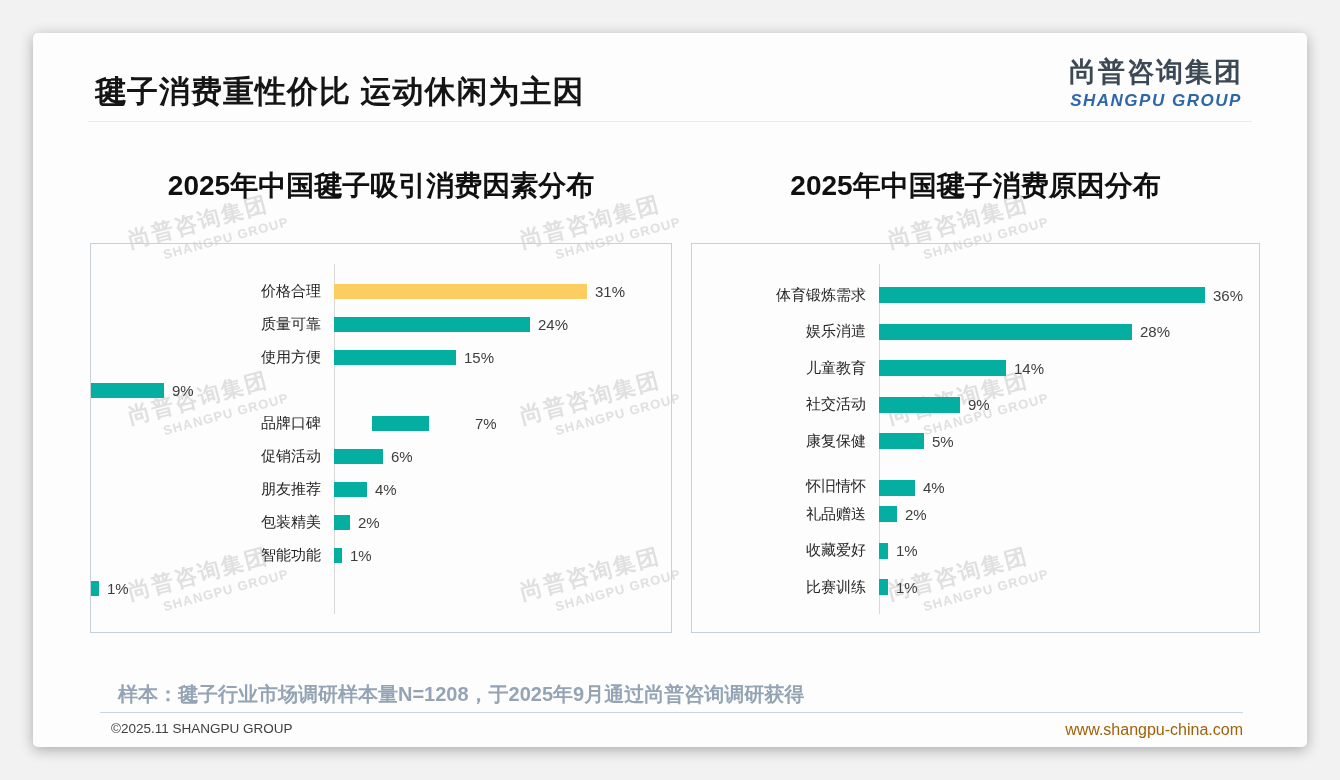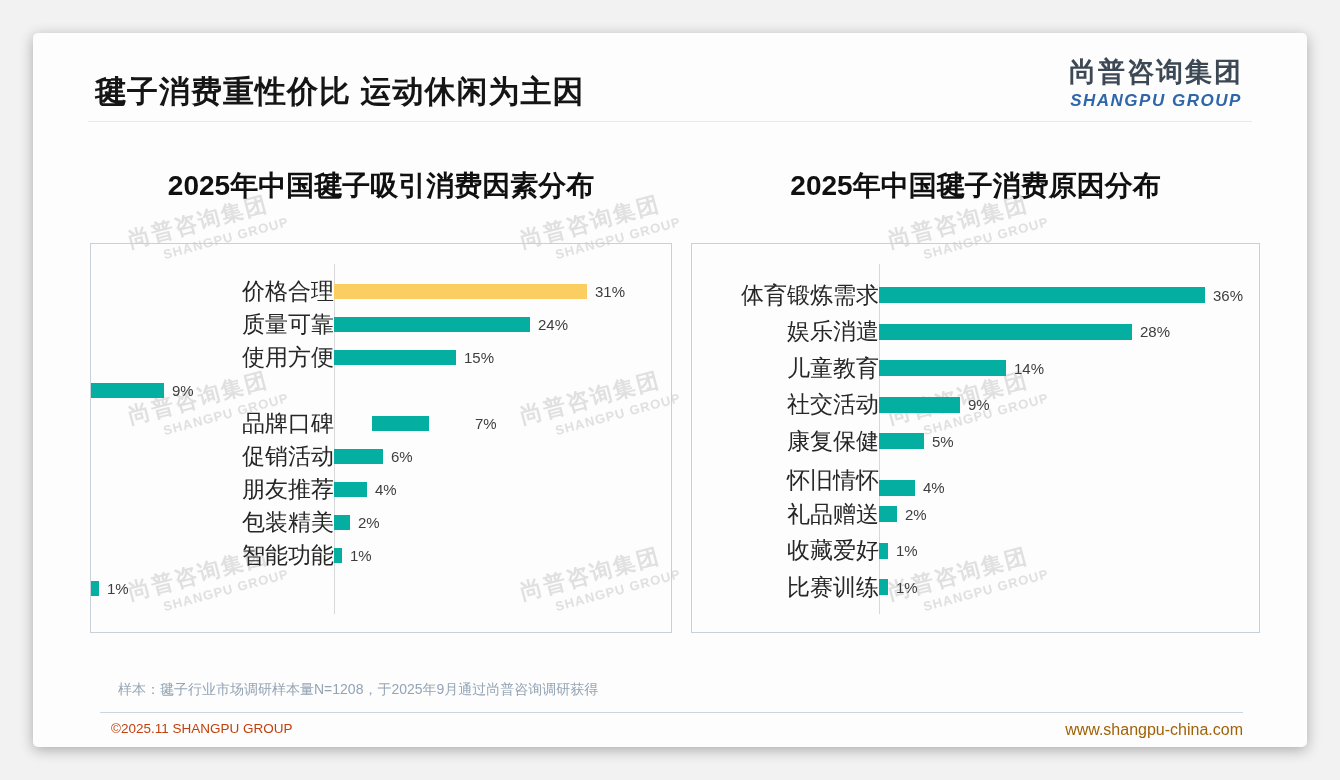--- a/index.html
+++ b/index.html
@@ -44,29 +44,29 @@
   .panel {
     position:absolute; top:210px; height:390px; z-index:1;
     border:1px solid #c8d1da; background:transparent;
   }
   .panel.p1 { left:57px; width:582px; }
   .panel.p2 { left:658px; width:569px; }
   .axis-line { position:absolute; top:20px; bottom:18px; width:1px; background:#d8d8d8; }
   .rows { position:absolute; left:0; right:0; }
   .bar-row { display:flex; align-items:center; }
   .bar-label {
-    text-align:right; font-size:23px; color:#262626;
+    text-align:right; padding-right:13px; font-size:15px; color:#262626;
     white-space:nowrap; flex:0 0 auto;
   }
   .bar-rect { flex:0 0 auto; }
   .bar-value { margin-left:8px; font-size:15px; color:#3e3e3e; white-space:nowrap; }
   
-  .sample-note { position:absolute; left:85px; top:648px; z-index:2; font-size:14px; color:#94a4b5; }
+  .sample-note { position:absolute; left:85px; top:648px; z-index:2; font-size:20px; color:#94a4b5;font-weight:bold; }
   .footer-divider { position:absolute; left:67px; right:64px; top:679px; height:1px; background:#cbd5df; z-index:2; }
-  .footer-left  { position:absolute; left:78px;  top:688px; z-index:2; font-size:13.5px; color:#c2410c; }
+  .footer-left  { position:absolute; left:78px;  top:688px; z-index:2; font-size:13.5px; color:#404040; }
   .footer-right { position:absolute; right:64px; top:688px; z-index:2; font-size:16px; color:#a16207; }
 </style>
 </head>
 <body>
 
 <div class="stage">
   <div class="slide">
 
     <div class="wm-layer" id="wm-layer">
         <div class="wm" style="left: 95px; top: 172px; color: rgb(224, 224, 224);">

